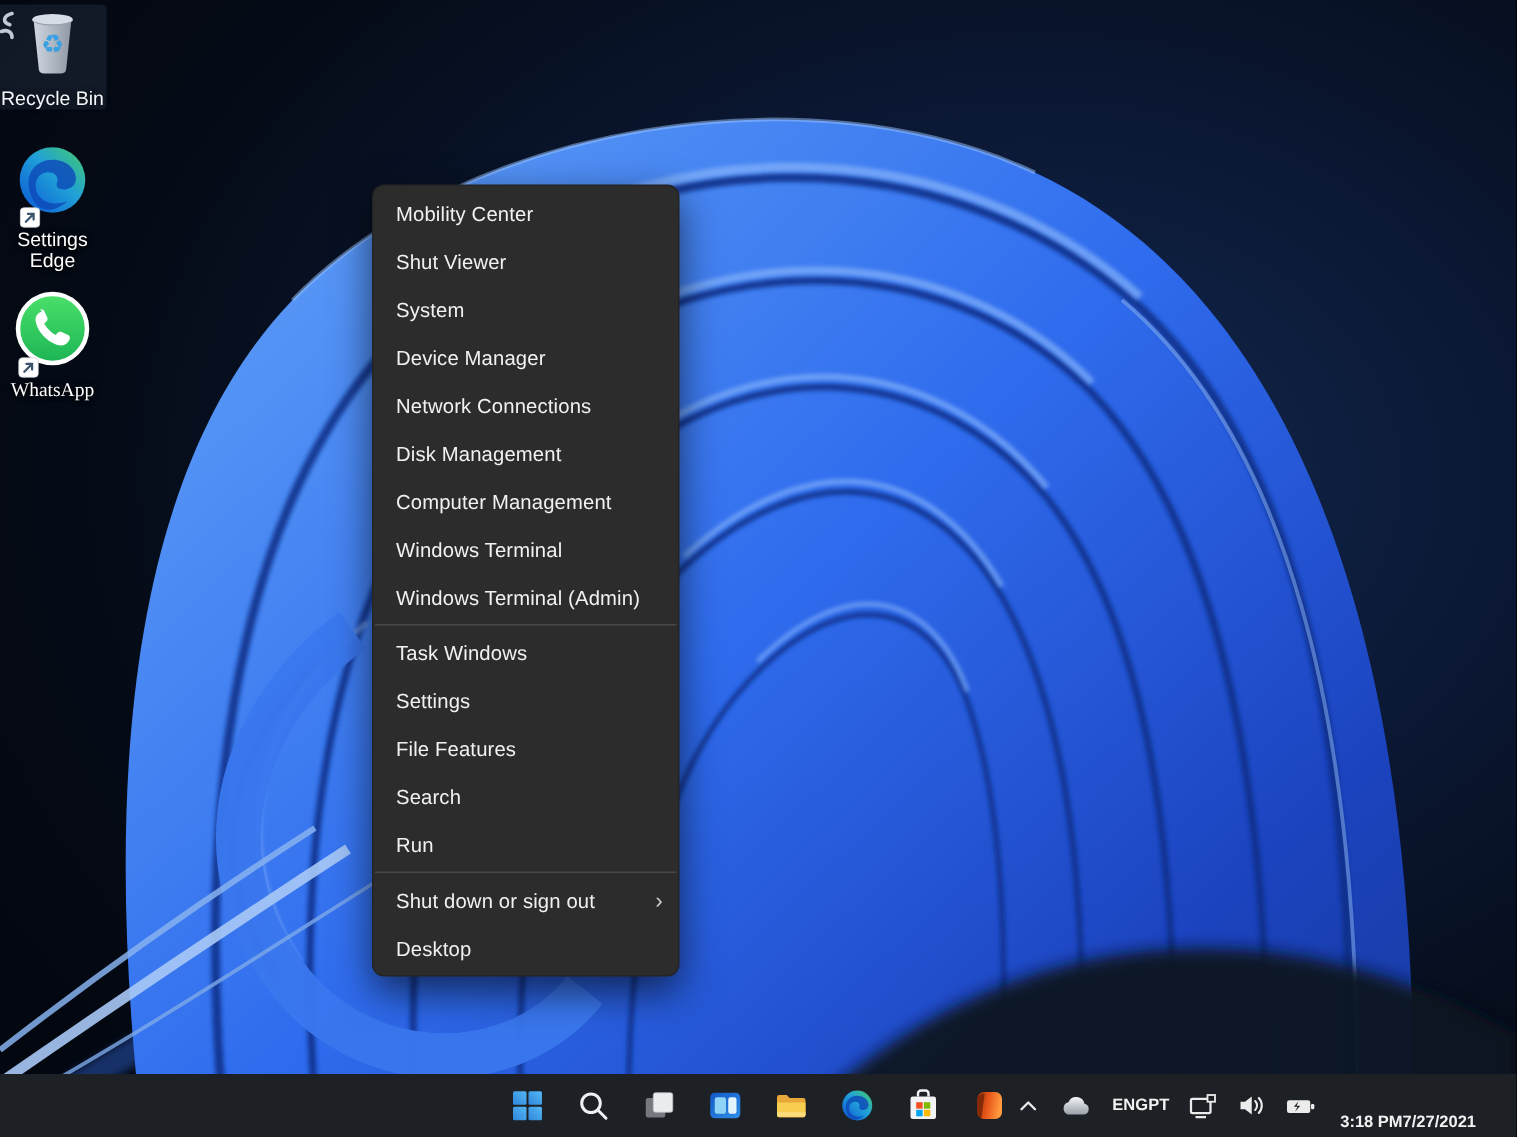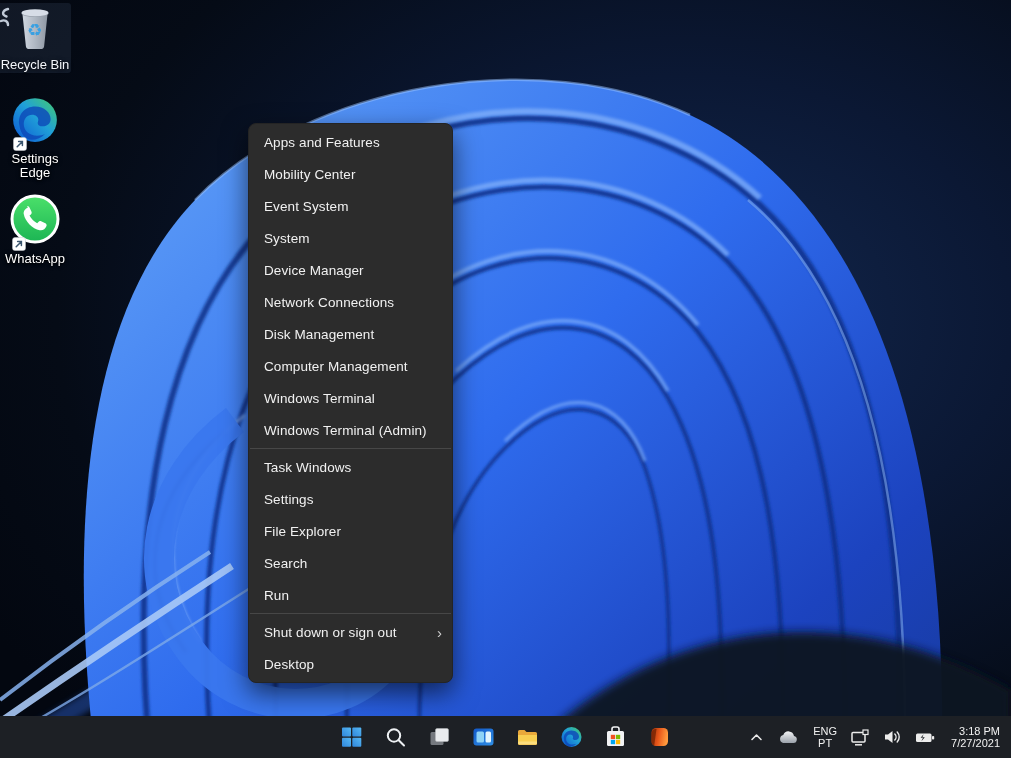--- a/index.html
+++ b/index.html
@@ -9,44 +9,44 @@
   
   .dicon{position:absolute;width:72px;display:flex;flex-direction:column;align-items:center;gap:3px;z-index:2;}
   .dicon .dlabel{font-size:13px;line-height:13.5px;color:#fff;text-align:center;
     text-shadow:0 1px 2px rgba(0,0,0,.95),0 0 4px rgba(0,0,0,.8);}
   .sel{position:absolute;left:-4px;top:0;width:76px;height:70px;background:rgba(150,180,230,.10);
     border-radius:3px;z-index:1;}
   .scbadge{position:absolute;left:3px;bottom:-2px;width:14px;height:14px;}
   .iconwrap{position:relative;}
   #icon-recycle{left:-1px;top:3px;}
   #icon-edge{left:-1px;top:95px;}
-  #icon-whatsapp{left:-1px;top:193px;}
+  #icon-whatsapp{left:-1px;top:193px;font-family:Liberation Serif, serif;}
   #icon-chrome{left:-1px;top:297px;}
   
   #artifact{position:absolute;left:0;top:7px;z-index:2;}
   
   #winx-menu{position:absolute;left:248px;top:123px;width:205px;z-index:5;
     background:#2c2c2c;border:1px solid #242424;border-radius:8px;box-sizing:border-box;
     padding:2px 0;box-shadow:0 10px 26px rgba(0,0,0,.6);}
   .menu-item{display:flex;align-items:center;height:32px;padding:0 15px;cursor:default;
     color:#f1f1f1;font-size:13.5px;letter-spacing:.1px;}
   .mi-chev{margin-left:auto;color:#cfcfcf;font-size:15px;transform:translateX(5px);}
   .menu-sep{height:1px;background:#474747;margin:2px 1px;}
   
   #taskbar{position:absolute;left:0;bottom:0;width:100%;height:42px;background:#1d2025;z-index:10;}
   #tb-center{position:absolute;left:50%;top:0;transform:translateX(-50%);height:42px;
     display:flex;align-items:center;gap:19px;}
   .tb-btn{width:25px;height:34px;display:flex;align-items:center;justify-content:center;
     border-radius:5px;}
   .tb-btn svg{width:24px;height:24px;}
   #tb-tray{position:absolute;right:5px;top:0;height:42px;display:flex;align-items:center;gap:9px;}
   .tray-btn{display:flex;align-items:center;justify-content:center;height:34px;padding:0 2px;border-radius:5px;}
-  .tray-text{display:flex;flex-direction:column;align-items:center;color:#f2f2f2;
-    font-size:11px;line-height:12.5px;}
-  #clock{align-items:flex-end;margin-right:4px;margin-left:2px;}
+  .tray-text{display:flex;flex-direction:row;align-items:center;color:#f2f2f2;
+    font-size:11px;line-height:12.5px;font-weight:bold;}
+  #clock{align-items:flex-end;margin-right:20px;margin-left:2px;}
 </style>
 </head>
 <body>
 
 <div id="screen">
 
   <svg id="wallpaper" viewBox="0 0 1011 758" preserveAspectRatio="none">
     <defs>
       <radialGradient id="bgGrad" cx="68%" cy="42%" r="80%">
         <stop offset="0" stop-color="#13284f"></stop>
@@ -168,27 +168,24 @@
         <rect x=".5" y=".5" width="13" height="13" rx="2.5" fill="#fff" stroke="#c9cdd2" stroke-width=".5"></rect>
         <path d="M4.2 9.8 L9 5 M5.6 4.6 h3.8 v3.8" stroke="#3b556e" stroke-width="1.5" fill="none" stroke-linecap="round"></path>
       </svg>
     </div>
     <span class="dlabel">WhatsApp</span>
   </div>
 
 
   <div id="winx-menu">
       <div class="menu-item">
-        <span class="mi-label">Apps and Features</span>
-      </div>
-      <div class="menu-item">
         <span class="mi-label">Mobility Center</span>
       </div>
       <div class="menu-item">
-        <span class="mi-label">Event System</span>
+        <span class="mi-label">Shut Viewer</span>
       </div>
       <div class="menu-item">
         <span class="mi-label">System</span>
       </div>
       <div class="menu-item">
         <span class="mi-label">Device Manager</span>
       </div>
       <div class="menu-item">
         <span class="mi-label">Network Connections</span>
       </div>
@@ -205,21 +202,21 @@
         <span class="mi-label">Windows Terminal (Admin)</span>
       </div>
       <div class="menu-sep"></div>
       <div class="menu-item">
         <span class="mi-label">Task Windows</span>
       </div>
       <div class="menu-item">
         <span class="mi-label">Settings</span>
       </div>
       <div class="menu-item">
-        <span class="mi-label">File Explorer</span>
+        <span class="mi-label">File Features</span>
       </div>
       <div class="menu-item">
         <span class="mi-label">Search</span>
       </div>
       <div class="menu-item">
         <span class="mi-label">Run</span>
       </div>
       <div class="menu-sep"></div>
       <div class="menu-item">
         <span class="mi-label">Shut down or sign out</span>

